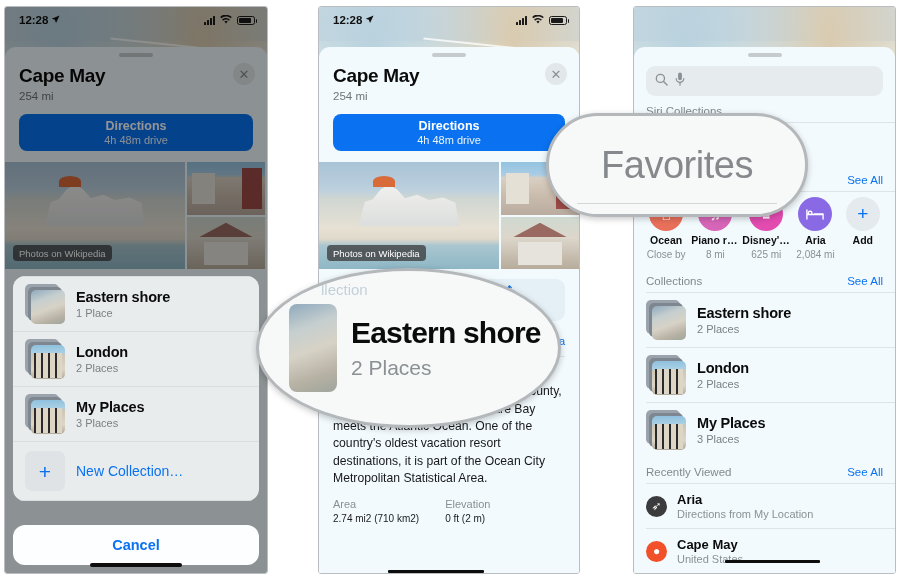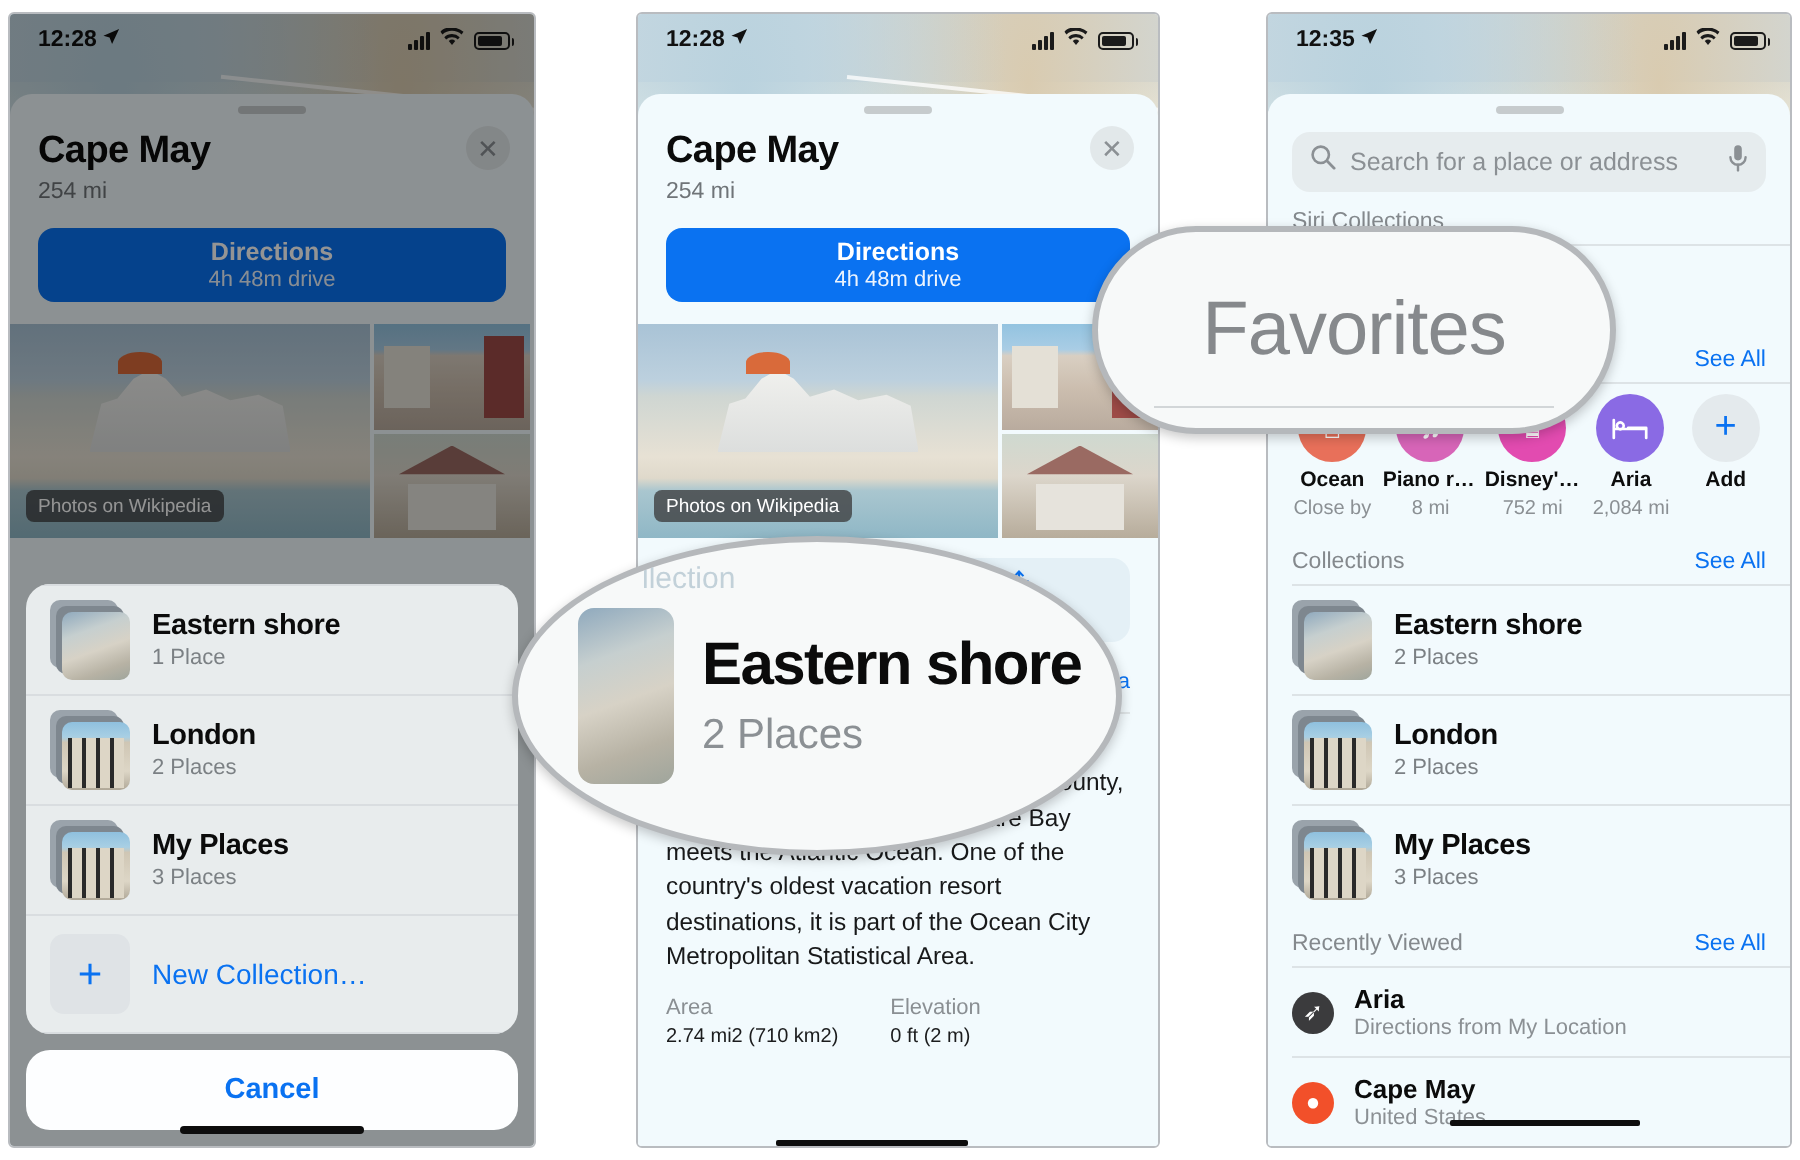--- a/index.html
+++ b/index.html
@@ -159,21 +159,21 @@
   .coll-name { font-size: 14.5px; font-weight: bold; color: #0b0b0b; letter-spacing: -.2px; }
   .coll-count { font-size: 11px; color: #7b8084; margin-top: 2px; }
   .new-row { display: flex; align-items: center; gap: 11px; padding: 9px 12px; border-top: 1px solid #d9dde0; border-bottom: 1px solid #d9dde0; }
   .plus-box {
     width: 40px; height: 40px; border-radius: 7px; background: #dfe3e6;
     display: flex; align-items: center; justify-content: center;
     color: #0a72f1; font-size: 21px; line-height: 1; font-weight: 300;
   }
   .new-label { font-size: 14px; color: #0a72f1; }
   .cancel-btn {
-    margin-top: 8px; background: #fdfeff; border-radius: 12px;
+    margin-top: 24px; background: #fdfeff; border-radius: 12px;
     text-align: center; padding: 12px 11px;
     font-size: 14.5px; font-weight: bold; color: #0a72f1;
   }
   .home-ind {
     position: absolute; bottom: 6px; left: 50%; transform: translateX(-50%);
     width: 92px; height: 4px; border-radius: 2px; background: #0d0d0d;
   }
 
   
   .btn-row { display: flex; gap: 8px; padding: 10px 14px 0; }
@@ -467,60 +467,31 @@
         </div>
       </div>
     </div>
   </div>
 
   <div class="phone" id="phone3">
     <div class="mapbg">
       <div class="road" style="left:-10%;top:46px;width:80%;transform:rotate(-2deg)"></div>
     </div>
 
-    <div class="statusbar">
-      <div class="sb-left">
-        <span>12:35</span>
-        <span class="loc-arrow">
-          <svg width="9" height="9" viewBox="0 0 10 10">
-              <path d="M9.5.5 .8 4.3l3.4 1 1.4 3.6z" fill="#111"></path>
-            </svg>
-        </span>
-      </div>
-      <div class="sb-right">
-        <span class="bars">
-            <i></i>
-            <i></i>
-            <i></i>
-            <i></i>
-          </span>
-        <span>
-          <svg width="12" height="9" viewBox="0 0 14 10">
-              <path d="M7 9.6 5.1 7.3a3 3 0 0 1 3.8 0z" fill="#1b1b1b"></path>
-              <path d="M7 5.1c1.3 0 2.5.5 3.4 1.3l1.1-1.3A6.8 6.8 0 0 0 7 3.3c-1.7 0-3.3.6-4.5 1.8l1.1 1.3A5 5 0 0 1 7 5.1z" fill="#1b1b1b"></path>
-              <path d="M7 1.4c2.1 0 4.1.8 5.6 2.1L13.7 2A9.9 9.9 0 0 0 7 -.5C4.4-.5 2-.4.3 2l1.1 1.5A8.4 8.4 0 0 1 7 1.4z" fill="#1b1b1b"></path>
-            </svg>
-        </span>
-        <span class="batt">
-            <i></i>
-          </span>
-      </div>
-    </div>
 
     <div class="sheet" style="top:40px;bottom:0">
       <div class="grabber"></div>
 
       <div class="search-bar">
         <span>
           <svg width="13" height="13" viewBox="0 0 14 14">
               <circle cx="5.8" cy="5.8" r="4.4" fill="none" stroke="#8b9094" stroke-width="1.4"></circle>
               <path d="M9.2 9.2 13 13" stroke="#8b9094" stroke-width="1.5" stroke-linecap="round"></path>
             </svg>
         </span>
-        <span class="ph-txt">Search for a place or address</span>
         <span>
           <svg width="10" height="14" viewBox="0 0 10 14">
               <rect x="3.1" y="0.6" width="3.8" height="7.6" rx="1.9" fill="#8b9094"></rect>
               <path d="M1.2 6.6a3.8 3.8 0 0 0 7.6 0" fill="none" stroke="#8b9094" stroke-width="1.2" stroke-linecap="round"></path>
               <path d="M5 10.4v2.8" stroke="#8b9094" stroke-width="1.2" stroke-linecap="round"></path>
             </svg>
         </span>
       </div>
 
       <div class="sec-head">
@@ -542,21 +513,21 @@
           <div class="fav-dist">Close by</div>
         </div>
         <div class="fav-item">
           <div class="fav-circle" style="background:#d765b8">♫</div>
           <div class="fav-name">Piano room</div>
           <div class="fav-dist">8 mi</div>
         </div>
         <div class="fav-item">
           <div class="fav-circle" style="background:#e24bb0">♛</div>
           <div class="fav-name">Disney's…</div>
-          <div class="fav-dist">752 mi</div>
+          <div class="fav-dist">625 mi</div>
         </div>
         <div class="fav-item">
           <div class="fav-circle" style="background:#8a6ae4">
             <svg width="18" height="13" viewBox="0 0 20 14">
                 <path d="M1 2v10M1 7h18v5M6.5 5.2A1.9 1.9 0 1 0 6.5 5.3M9 6.4h10" stroke="#fff" stroke-width="1.5" fill="none" stroke-linecap="round"></path>
               </svg>
           </div>
           <div class="fav-name">Aria</div>
           <div class="fav-dist">2,084 mi</div>
         </div>

